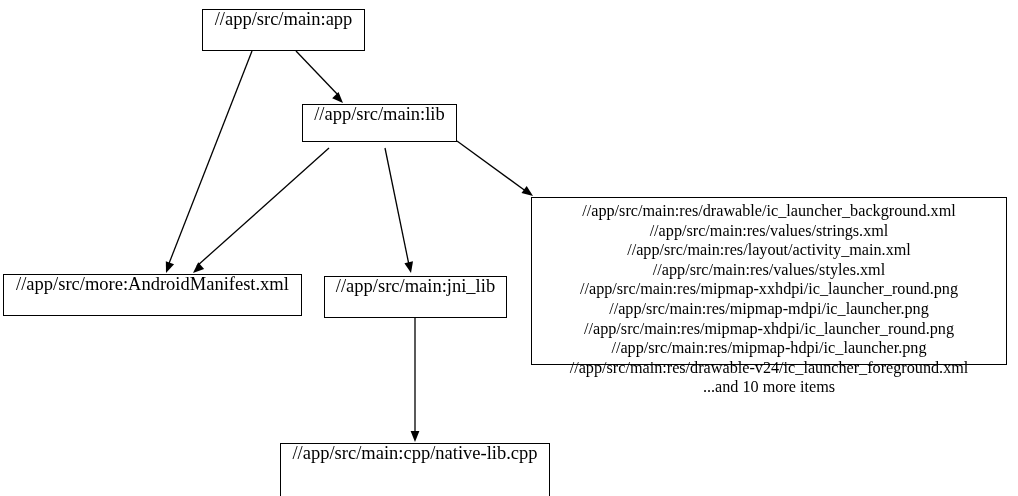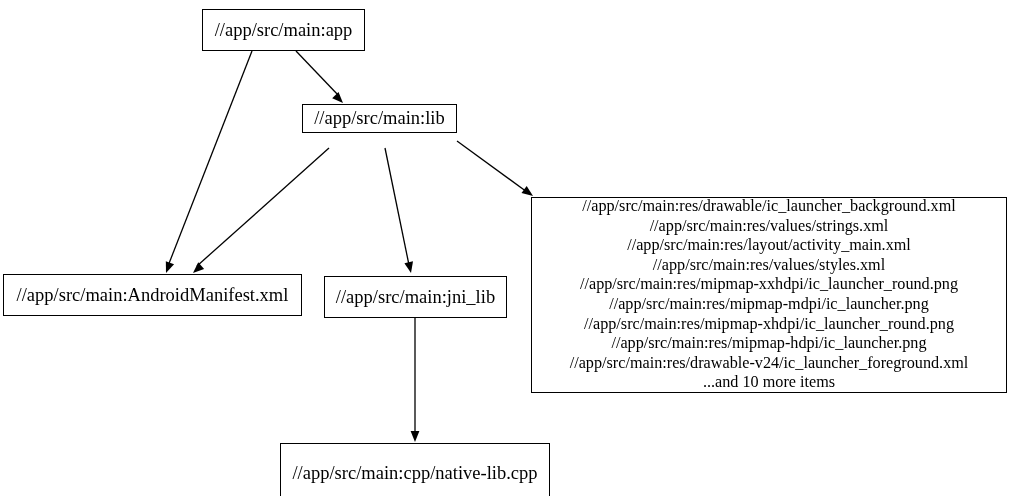--- a/index.html
+++ b/index.html
@@ -23,21 +23,20 @@
     width: 1018px;
     height: 496px;
     pointer-events: none;
   }
   .node {
     position: absolute;
     box-sizing: border-box;
     border: 1px solid #000000;
     background: #ffffff;
     display: flex;
-    align-items: center;
     justify-content: center;
     color: #000000;
     text-align: center;
     line-height: 1.0;
     white-space: pre;
   }
   .node-label {
     display: block;
     white-space: pre;
   }
@@ -79,25 +78,25 @@
         </g>
         <g>
           <path d="M 415,316 L 415,434" stroke="#000000" stroke-width="1.3" fill="none"></path>
           <polygon points="415,442 410.6,431 419.4,431" fill="#000000"></polygon>
         </g>
       </g>
   </svg>
 
   <div id="nodes-group">
       <div class="node single" style="left: 202px; top: 9px; width: 163px; height: 42px; border-color: rgb(0, 0, 0);"><span class="node-label">//app/src/main:app</span></div>
-      <div class="node single" style="left: 302px; top: 104px; width: 155px; height: 29px; border-color: rgb(0, 0, 0);"><span class="node-label">//app/src/main:lib</span></div>
-      <div class="node single" style="left: 3px; top: 274px; width: 299px; height: 42px; border-color: rgb(0, 0, 0);"><span class="node-label">//app/src/main:AndroidManifest.xml</span></div>
+      <div class="node single" style="left: 302px; top: 104px; width: 155px; height: 38px; border-color: rgb(0, 0, 0);"><span class="node-label">//app/src/main:lib</span></div>
+      <div class="node single" style="left: 3px; top: 274px; width: 299px; height: 42px; border-color: rgb(0, 0, 0);"><span class="node-label">//app/src/more:AndroidManifest.xml</span></div>
       <div class="node single" style="left: 324px; top: 276px; width: 183px; height: 42px; border-color: rgb(0, 0, 0);"><span class="node-label">//app/src/main:jni_lib</span></div>
       <div class="node single" style="left: 280px; top: 443px; width: 270px; height: 61px; border-color: rgb(0, 0, 0);"><span class="node-label">//app/src/main:cpp/native-lib.cpp</span></div>
-      <div class="node multi" style="left: 531px; top: 197px; width: 476px; height: 196px; border-color: rgb(0, 0, 0);"><span class="node-label">//app/src/main:res/drawable/ic_launcher_background.xml
+      <div class="node multi" style="left: 531px; top: 197px; width: 476px; height: 168px; border-color: rgb(0, 0, 0);"><span class="node-label">//app/src/main:res/drawable/ic_launcher_background.xml
 //app/src/main:res/values/strings.xml
 //app/src/main:res/layout/activity_main.xml
 //app/src/main:res/values/styles.xml
 //app/src/main:res/mipmap-xxhdpi/ic_launcher_round.png
 //app/src/main:res/mipmap-mdpi/ic_launcher.png
 //app/src/main:res/mipmap-xhdpi/ic_launcher_round.png
 //app/src/main:res/mipmap-hdpi/ic_launcher.png
 //app/src/main:res/drawable-v24/ic_launcher_foreground.xml
 ...and 10 more items</span></div>
     </div>

